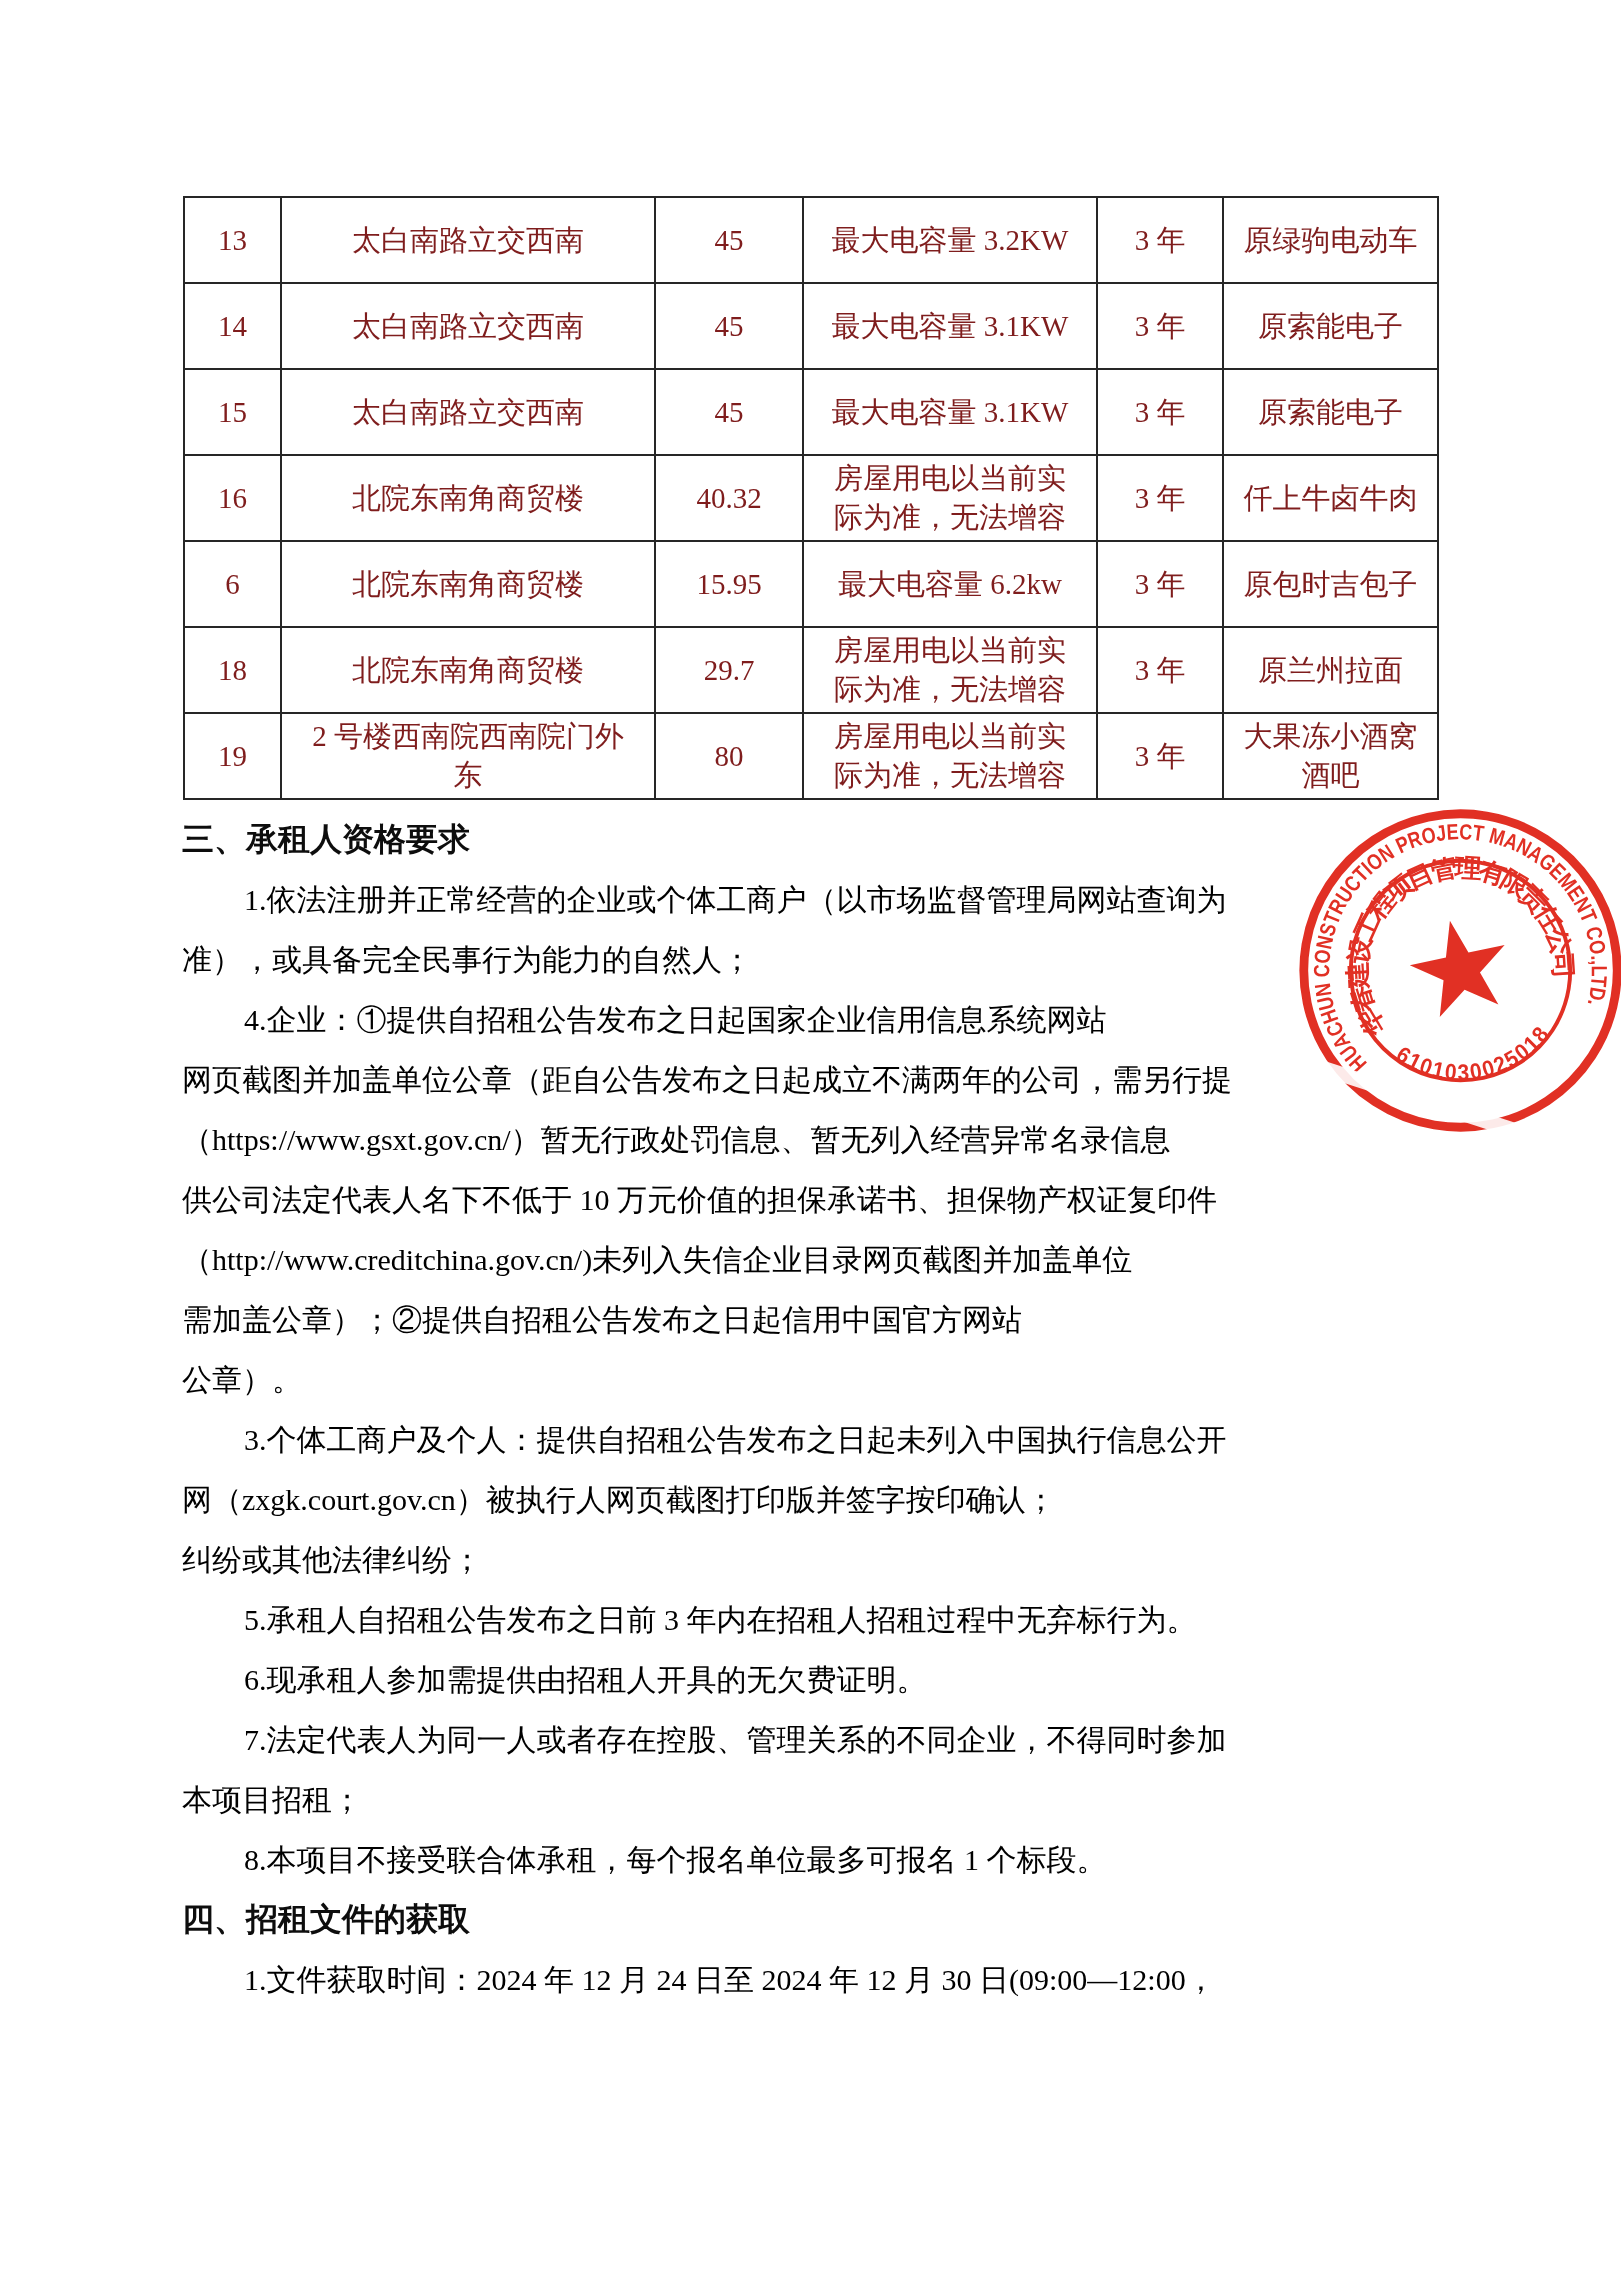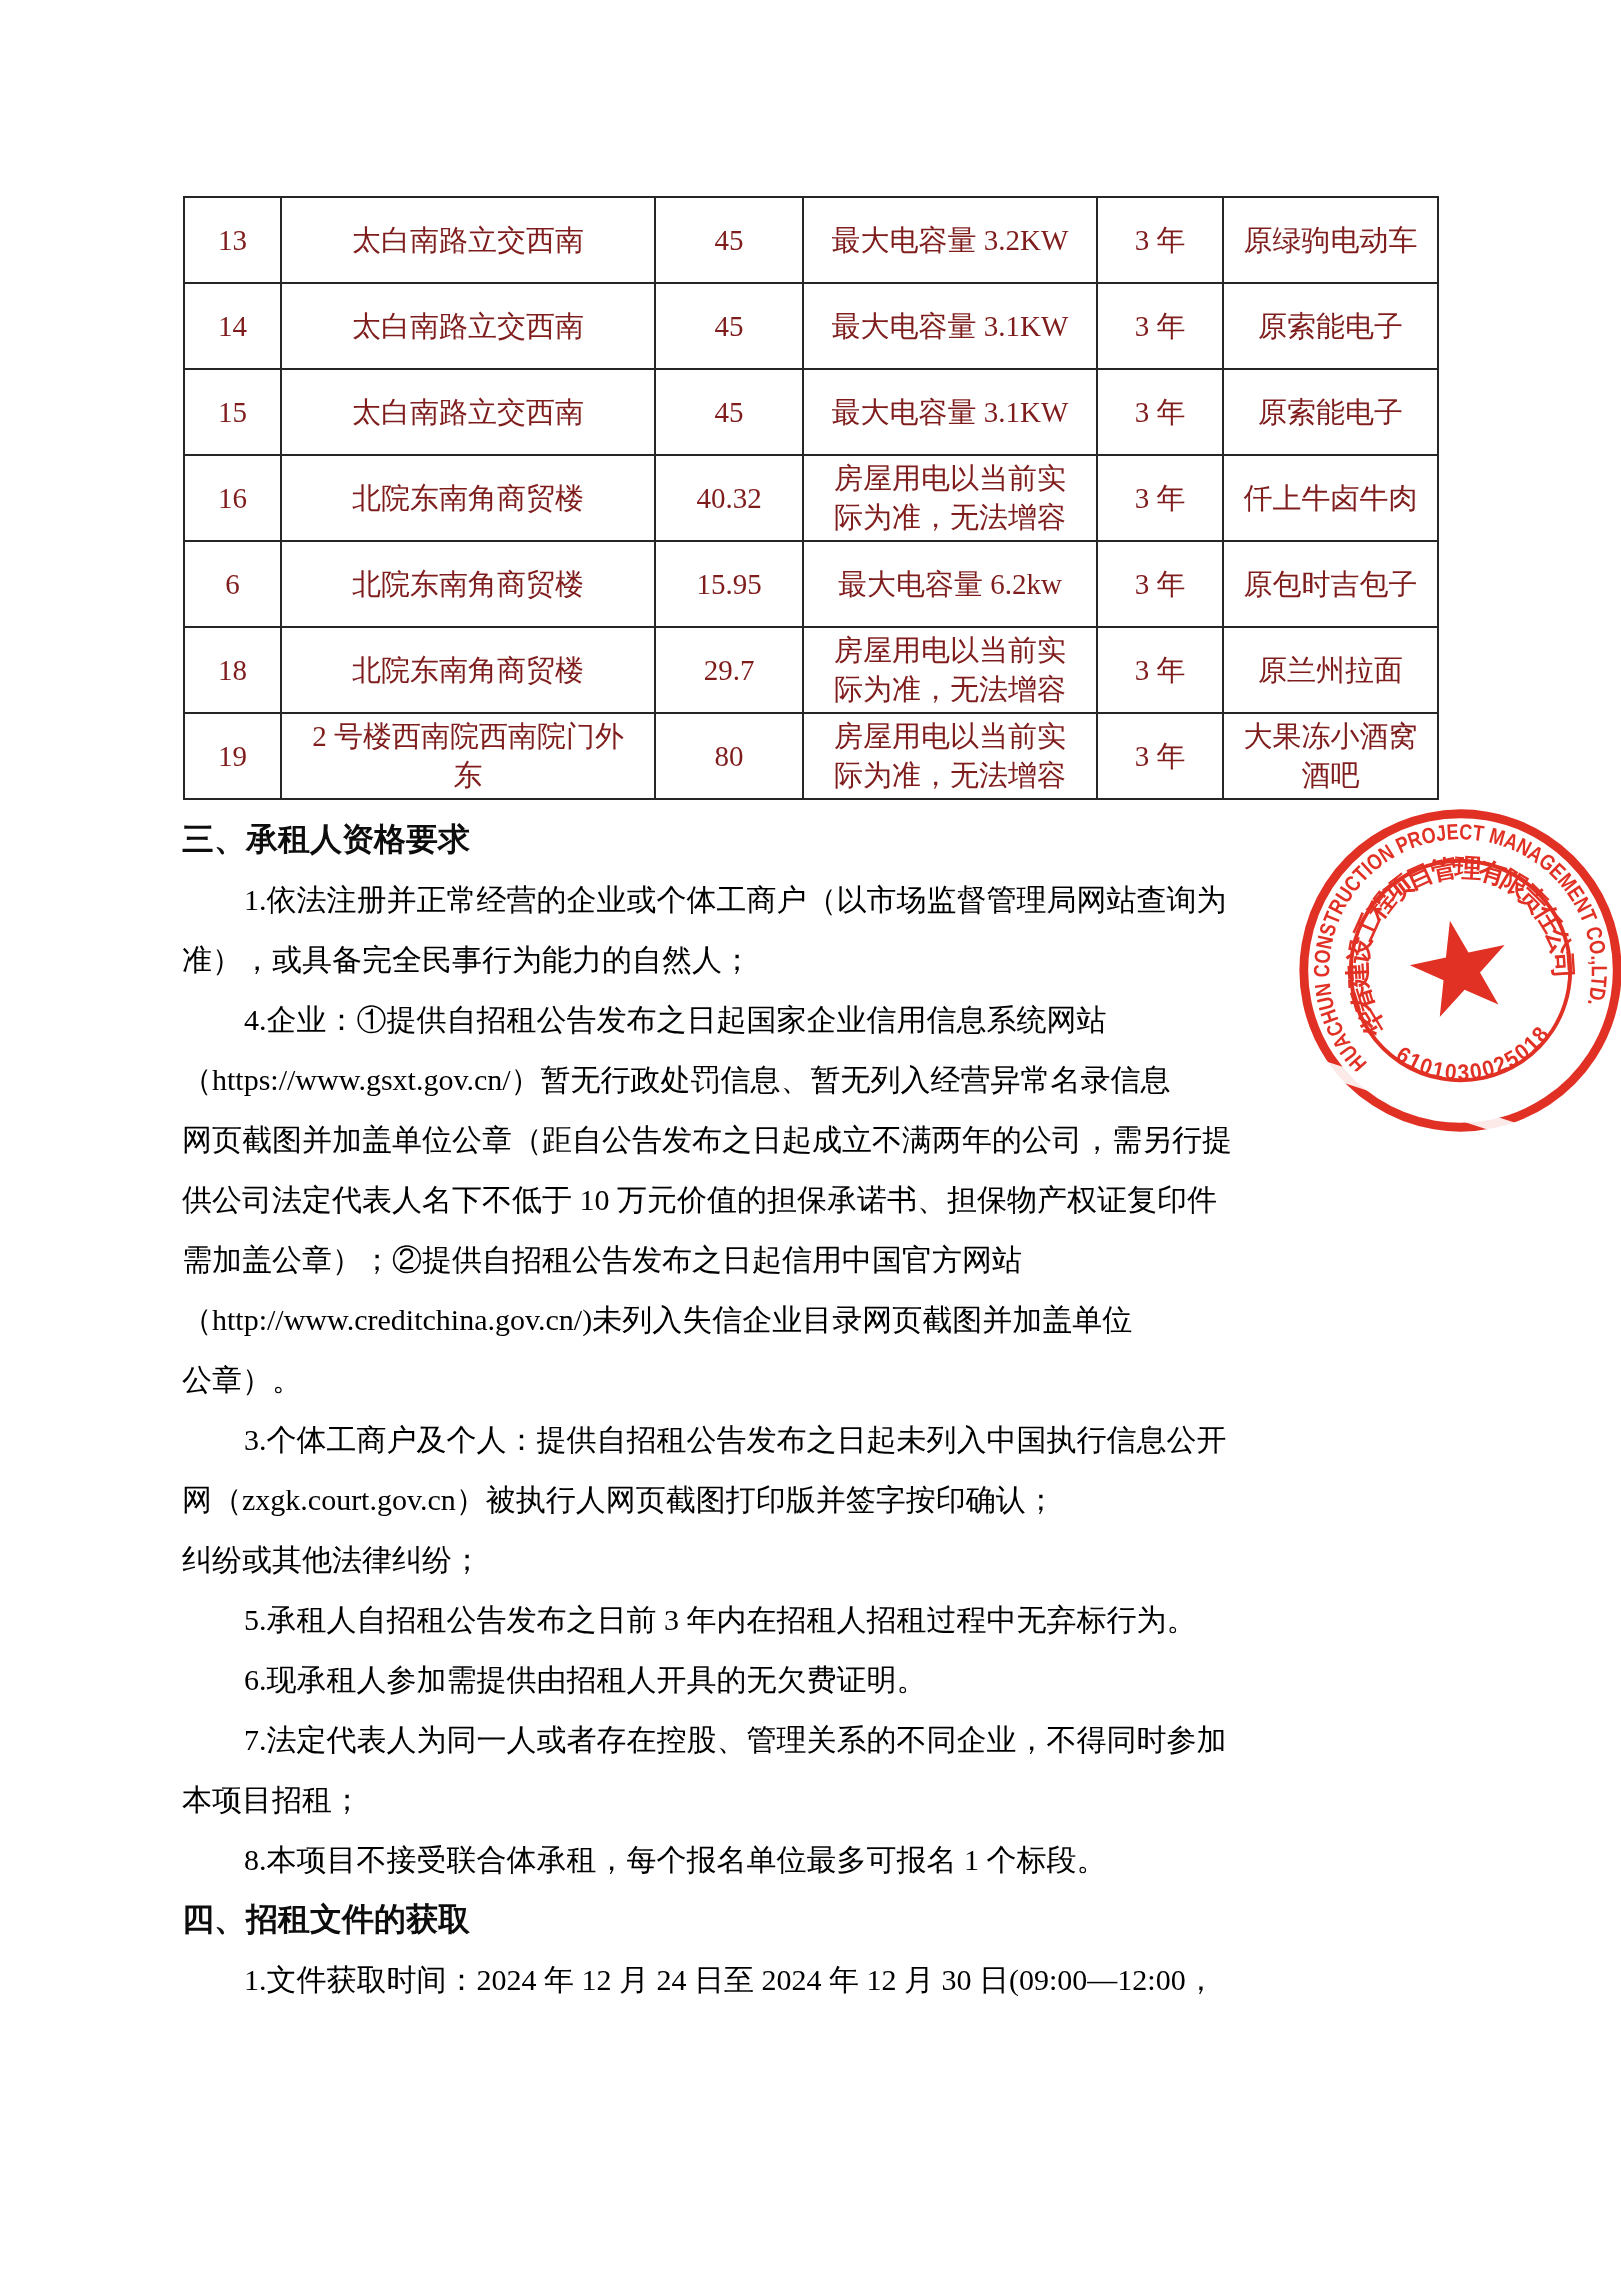--- a/index.html
+++ b/index.html
@@ -138,25 +138,25 @@
 酒吧</td>
         </tr>
       </tbody>
   </table>
 
   <div class="doc-lines">
       <div class="line heading">三、承租人资格要求</div>
       <div class="line indent">1.依法注册并正常经营的企业或个体工商户（以市场监督管理局网站查询为</div>
       <div class="line flush">准），或具备完全民事行为能力的自然人；</div>
       <div class="line indent">4.企业：①提供自招租公告发布之日起国家企业信用信息系统网站</div>
+      <div class="line flush">网页截图并加盖单位公章（距自公告发布之日起成立不满两年的公司，需另行提</div>
       <div class="line flush">（https://www.gsxt.gov.cn/）暂无行政处罚信息、暂无列入经营异常名录信息</div>
-      <div class="line flush">网页截图并加盖单位公章（距自公告发布之日起成立不满两年的公司，需另行提</div>
       <div class="line flush">供公司法定代表人名下不低于 10 万元价值的担保承诺书、担保物产权证复印件</div>
+      <div class="line flush">（http://www.creditchina.gov.cn/)未列入失信企业目录网页截图并加盖单位</div>
       <div class="line flush">需加盖公章）；②提供自招租公告发布之日起信用中国官方网站</div>
-      <div class="line flush">（http://www.creditchina.gov.cn/)未列入失信企业目录网页截图并加盖单位</div>
       <div class="line flush">公章）。</div>
       <div class="line indent">3.个体工商户及个人：提供自招租公告发布之日起未列入中国执行信息公开</div>
       <div class="line flush">网（zxgk.court.gov.cn）被执行人网页截图打印版并签字按印确认；</div>
       <div class="line flush">纠纷或其他法律纠纷；</div>
       <div class="line indent">5.承租人自招租公告发布之日前 3 年内在招租人招租过程中无弃标行为。</div>
       <div class="line indent">6.现承租人参加需提供由招租人开具的无欠费证明。</div>
       <div class="line indent">7.法定代表人为同一人或者存在控股、管理关系的不同企业，不得同时参加</div>
       <div class="line flush">本项目招租；</div>
       <div class="line indent">8.本项目不接受联合体承租，每个报名单位最多可报名 1 个标段。</div>
       <div class="line heading">四、招租文件的获取</div>

